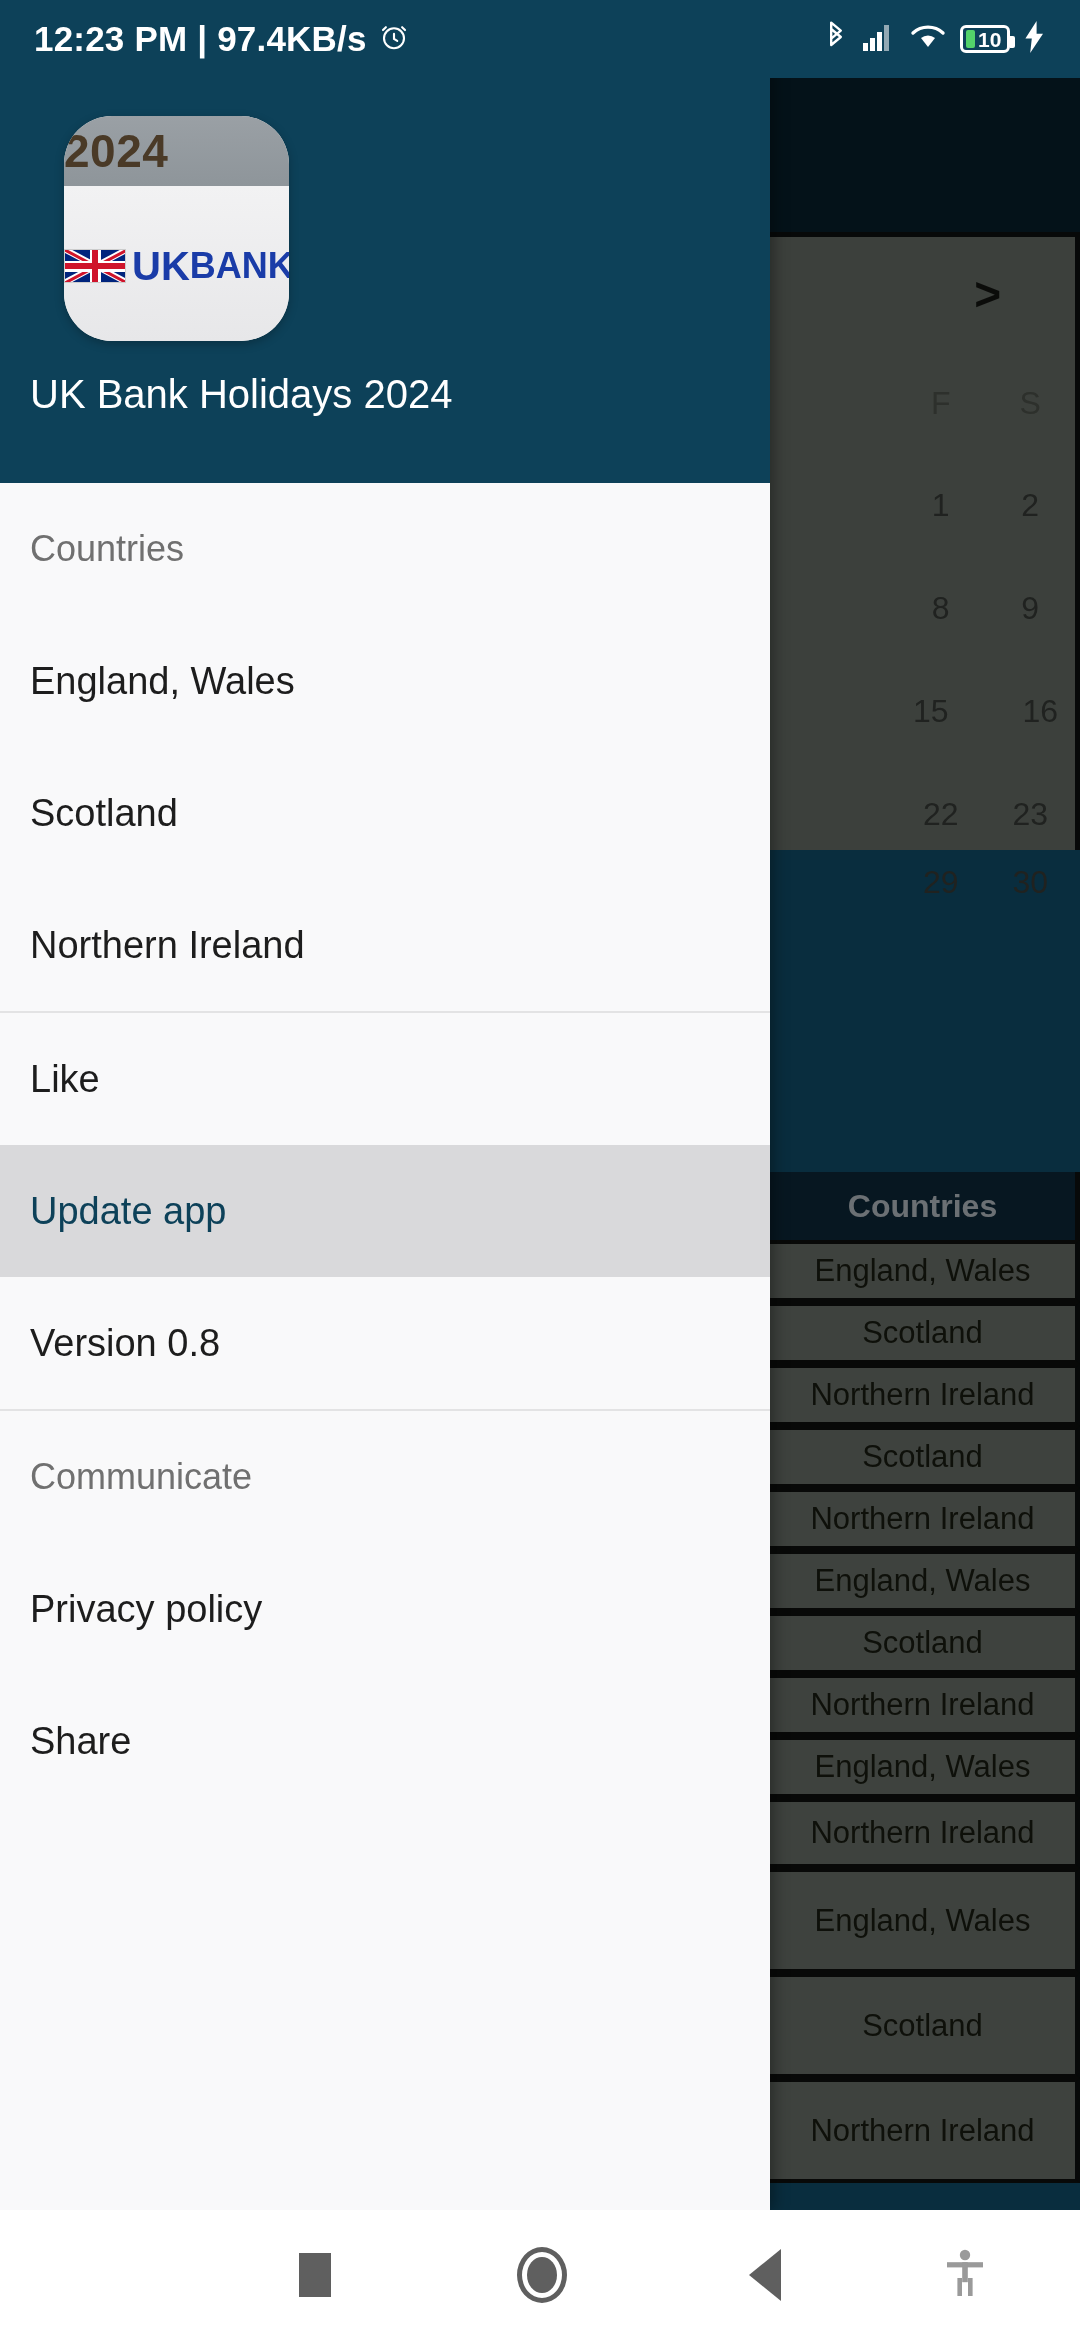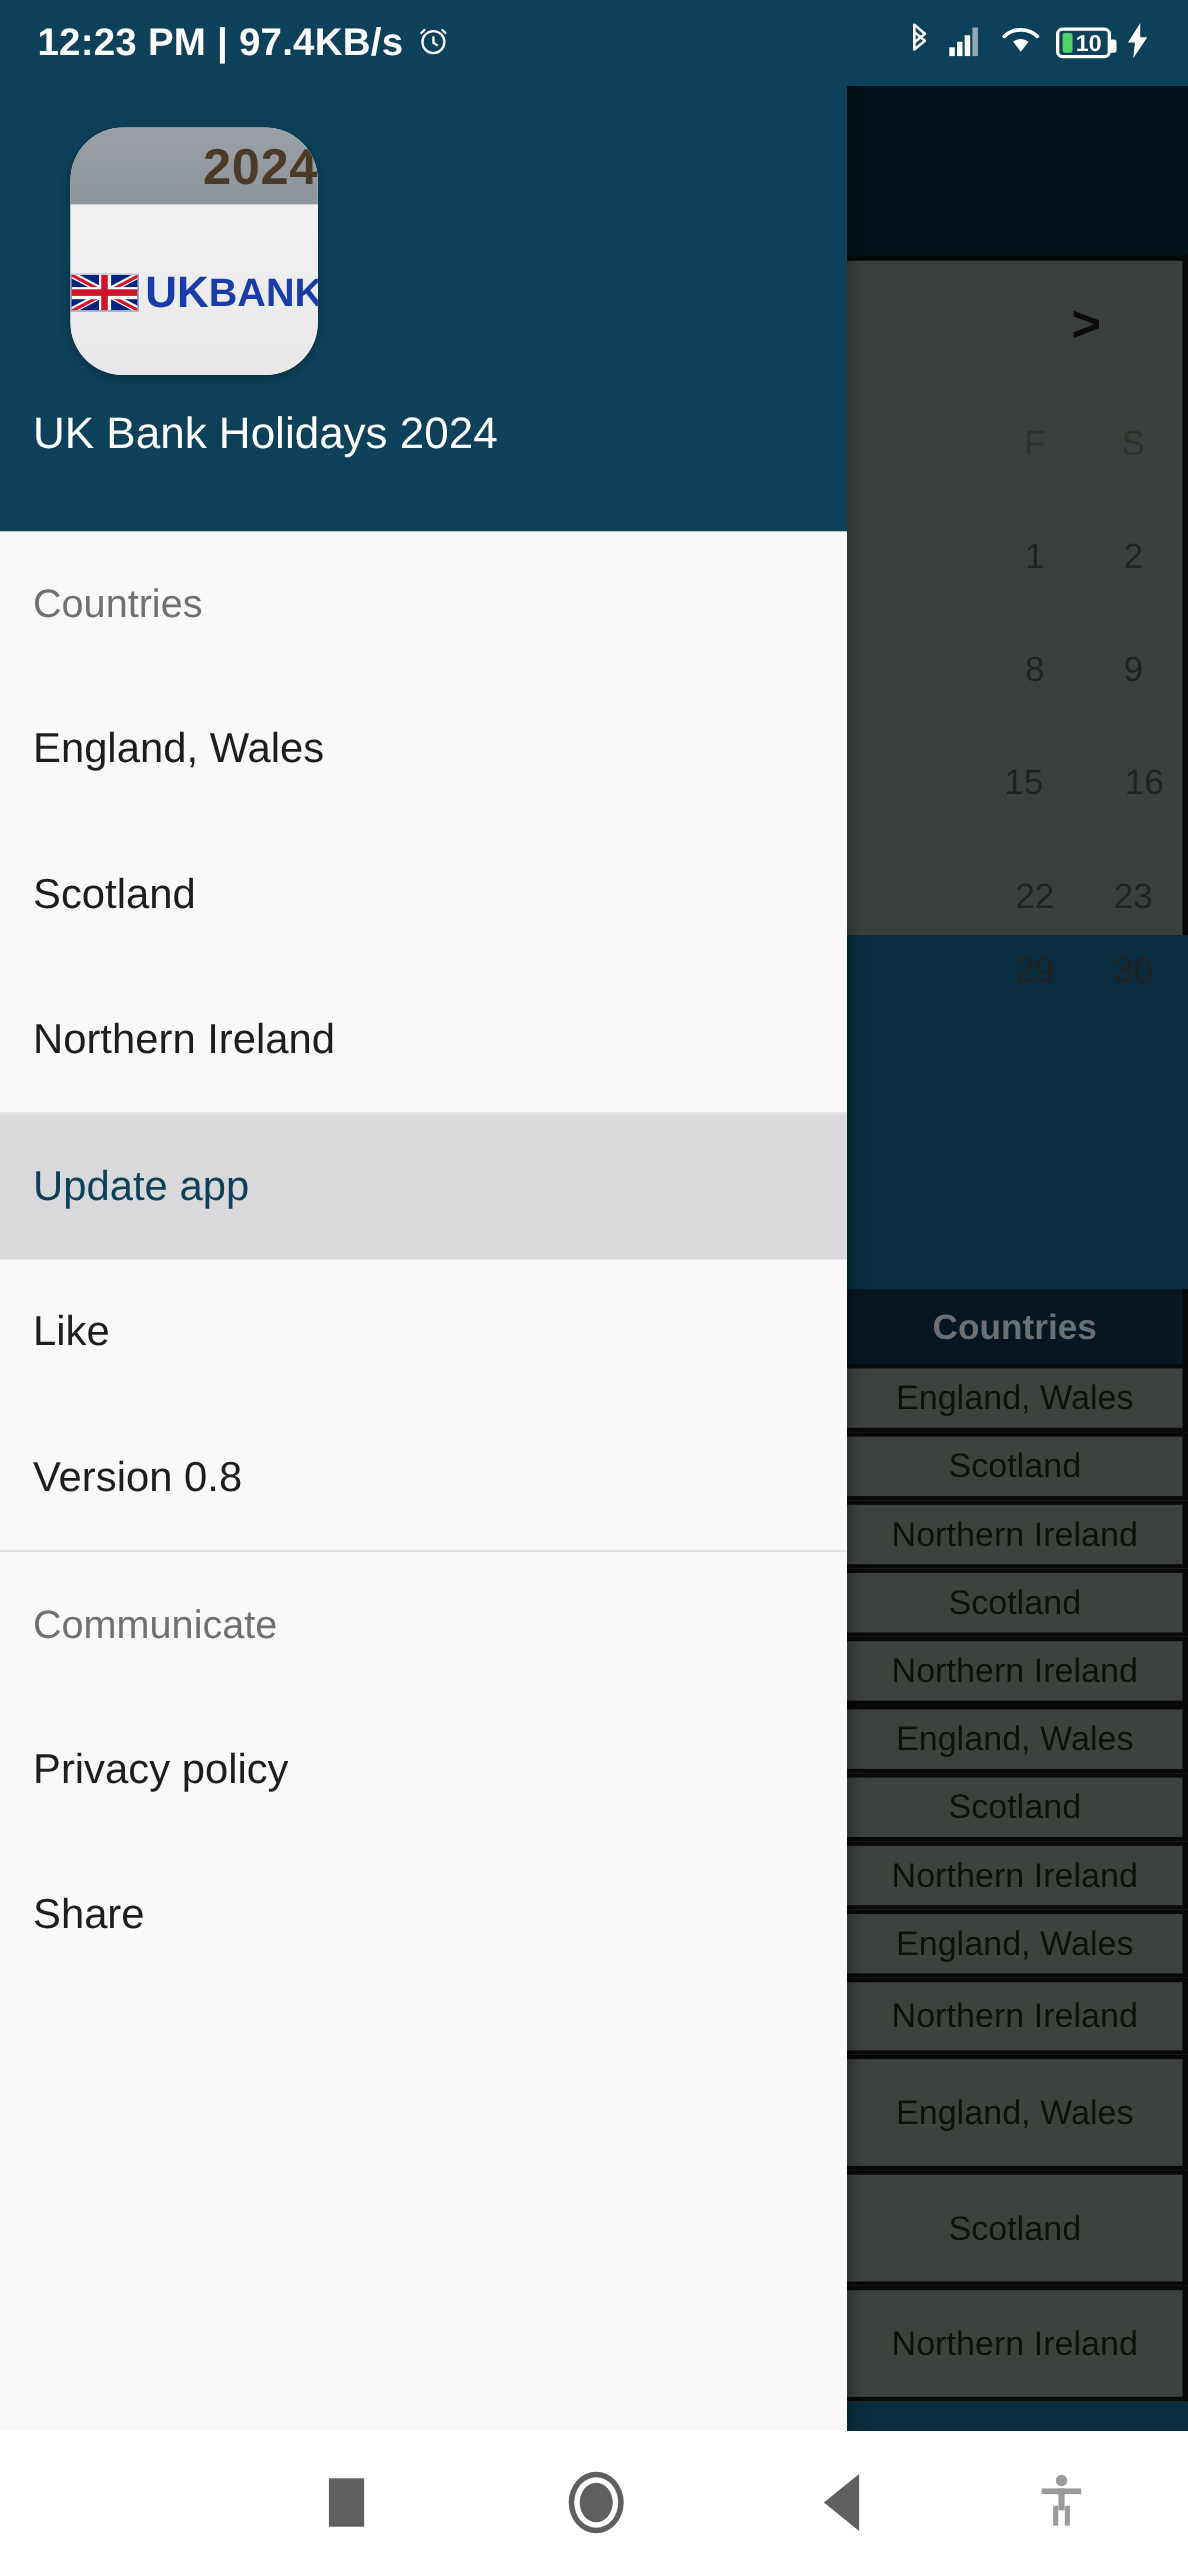--- a/index.html
+++ b/index.html
@@ -72,21 +72,21 @@
     position:relative;
   }
   #app-icon{
     position:absolute; left:64px; top:116px; width:225px; height:225px;
     border-radius:48px; overflow:hidden;
     background:#f0f0f0;
     box-shadow:0 3px 10px rgba(0,0,0,0.25);
   }
   #icon-top{
     height:70px; background:linear-gradient(#9aa0a5,#8e959a);
-    display:flex; align-items:center; justify-content:flex-end;
+    display:flex; align-items:center; justify-content:flex-start;
   }
   #icon-year{ font-size:46px; font-weight:700; color:#4a3a27; letter-spacing:.5px; }
   #icon-body{
     height:155px; background:linear-gradient(#f2f2f3,#e7e7e9);
     display:flex; flex-direction:row; align-items:center; justify-content:flex-start;
     padding-top:4px;
   }
   #icon-line1{ display:flex; align-items:center; gap:6px; }
   .uk-flag{
     width:62px; height:34px; position:relative; overflow:hidden;
@@ -267,22 +267,22 @@
       <div id="drawer-title">UK Bank Holidays 2024</div>
     </div>
 
     <div class="section-label">Countries</div>
     <div class="menu-item">England, Wales</div>
     <div class="menu-item">Scotland</div>
     <div class="menu-item">Northern Ireland</div>
 
     <div class="divider"></div>
 
+    <div class="menu-item">Like</div>
     <div class="menu-item selected">Update app</div>
-    <div class="menu-item">Like</div>
     <div class="menu-item">Version 0.8</div>
 
     <div class="divider"></div>
 
     <div class="section-label">Communicate</div>
     <div class="menu-item">Privacy policy</div>
     <div class="menu-item">Share</div>
 
   </div>
 

